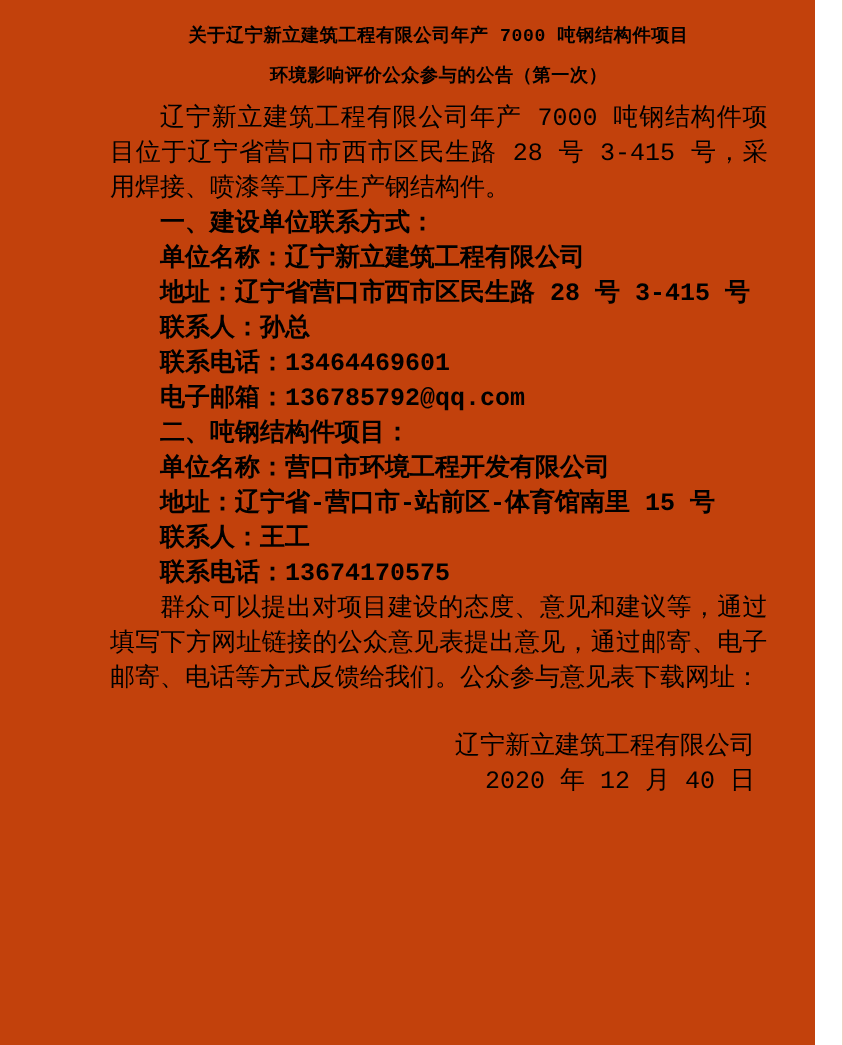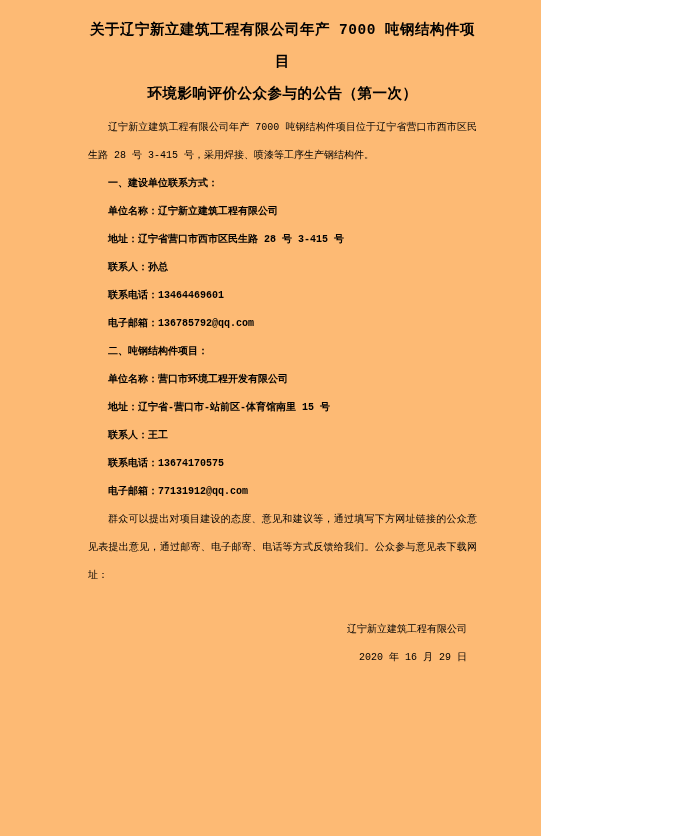--- a/index.html
+++ b/index.html
@@ -8,37 +8,37 @@
     background: #ffffff;
   }
   body {
     width: 674px;
     height: 836px;
     color: #000000;
     font-family: "Liberation Mono", "DejaVu Sans Mono", monospace;
   }
   .page {
     box-sizing: border-box;
-    width: 541px;
+    width: 652px;
     height: 836px;
-    padding: 14px 64px 0 88px;
+    padding: 14px 38px 0 88px;
     overflow: hidden;
-    background: #fdba74;
+    background: #c2410c;
   }
   .title {
     margin: 0;
     font-size: 14.5px;
     font-weight: bold;
     text-align: center;
     line-height: 32px;
     letter-spacing: 0.5px;
   }
   p {
     margin: 0;
-    font-size: 10px;
+    font-size: 20px;
     line-height: 28px;
   }
   .para {
     text-align: justify;
     text-indent: 2em;
   }
   .first-para {
     margin-top: 4px;
   }
   .line {
@@ -78,23 +78,22 @@
   <p class="line"><span>联系人：</span><span>孙总</span></p>
   <p class="line"><span>联系电话：</span><span>13464469601</span></p>
   <p class="line"><span>电子邮箱：</span><span>136785792@qq.com</span></p>
 
   <p class="line">二、吨钢结构件项目：</p>
 
   <p class="line"><span>单位名称：</span><span>营口市环境工程开发有限公司</span></p>
   <p class="line"><span>地址：</span><span>辽宁省-营口市-站前区-体育馆南里 15 号</span></p>
   <p class="line"><span>联系人：</span><span>王工</span></p>
   <p class="line"><span>联系电话：</span><span>13674170575</span></p>
-  <p class="line"><span>电子邮箱：</span><span>77131912@qq.com</span></p>
 
   <p class="para">群众可以提出对项目建设的态度、意见和建议等，通过填写下方网址链接的公众意见表提出意见，通过邮寄、电子邮寄、电话等方式反馈给我们。公众参与意见表下载网址：</p>
 
 
   <div class="signature">
     <p>辽宁新立建筑工程有限公司</p>
-    <p>2020 年 16 月 29 日</p>
+    <p>2020 年 12 月 40 日</p>
   </div>
 
 </div>
 
 </body></html>

